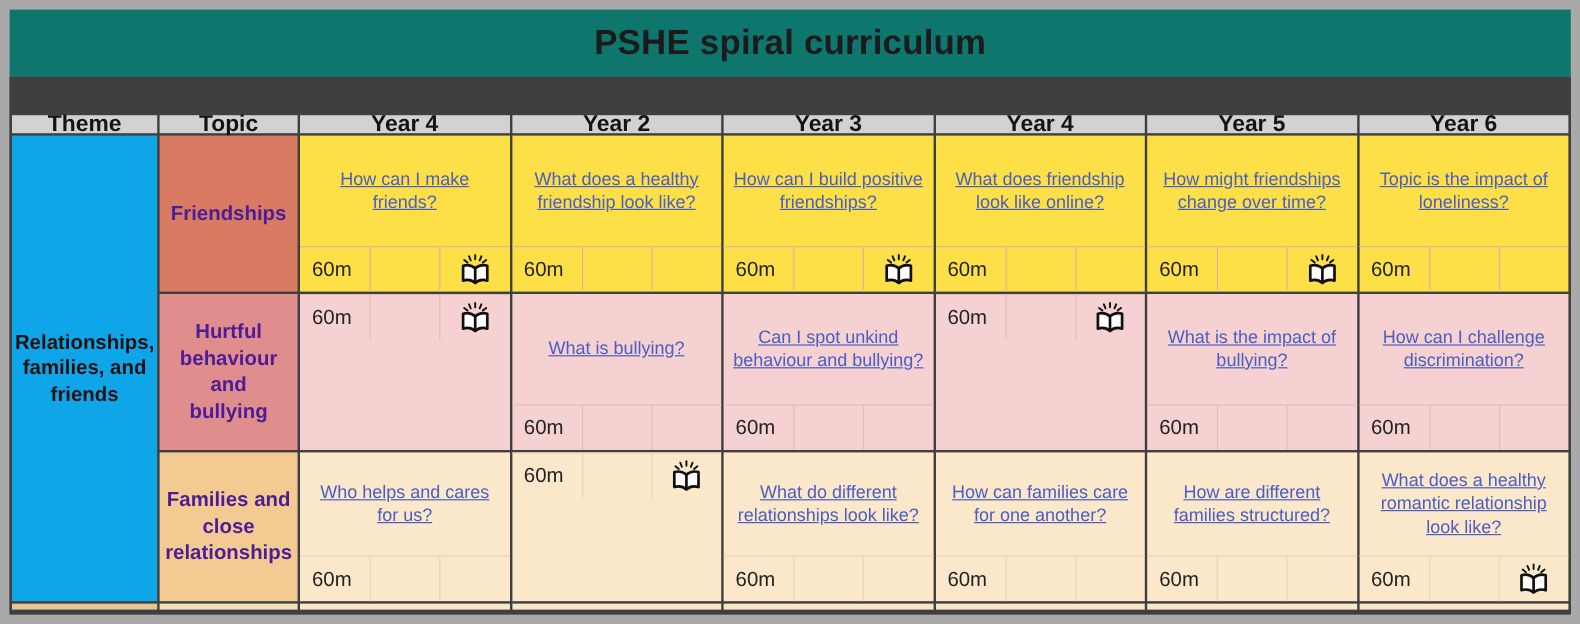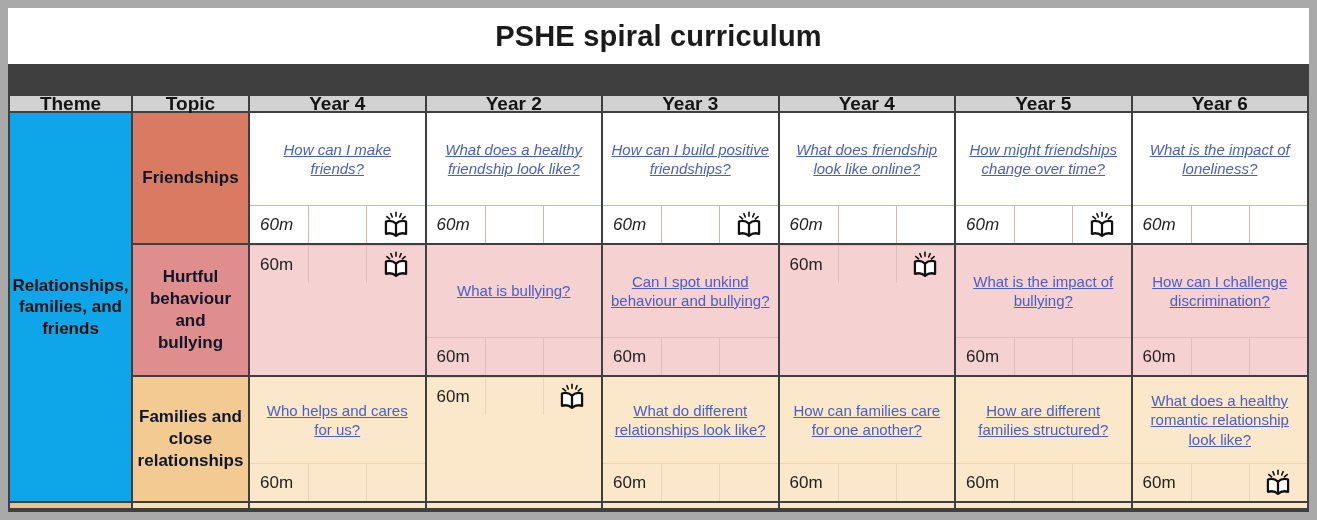--- a/index.html
+++ b/index.html
@@ -10,21 +10,21 @@
     position: relative;
     overflow: hidden;
   }
   .frame {
     position: absolute;
     left: 8px; top: 8px; right: 8px; bottom: 8px;
     display: flex; flex-direction: column;
   }
   .titlebar {
     height: 56px;
-    background: #ffffff;
+    background: #0f766e;
     display: flex; align-items: center; justify-content: center;
     flex: 0 0 auto;
   }
   .titlebar h1 {
     font-size: 29px;
     font-weight: bold;
     color: #1b1b1b;
     letter-spacing: 0.2px;
   }
   .grid {
@@ -45,28 +45,28 @@
     grid-column: 1; grid-row: 2 / span 3;
     background: #0ea5e9;
     display: flex; align-items: center; justify-content: center;
     text-align: center;
     font-size: 17px; font-weight: bold; color: #251111;
     padding: 4px 5px; line-height: 1.25;
   }
   .topic {
     display: flex; align-items: center; justify-content: center;
     text-align: center;
-    font-size: 17px; font-weight: bold; color: #0f172a;
+    font-size: 17px; font-weight: bold; color: #4c1d95;
     padding: 4px 8px; line-height: 1.3;
   }
   .topic.t1 { background: #d97b62; }
   .topic.t2 { background: #e08d8d; }
   .topic.t3 { background: #f3ca92; }
   .qcell { display: flex; flex-direction: column; }
-  .qcell.r1 { background: #ffffff; font-style: italic; --faint: #ddb3a5; }
+  .qcell.r1 { background: #fde047; --faint: #ddb3a5; }
   .qcell.r2 { background: #f5d1d1; --faint: #e4bcbc; }
   .qcell.r3 { background: #fbe8ca; --faint: #ecd5b0; }
   .qtext {
     flex: 1 1 auto;
     display: flex; align-items: center; justify-content: center;
     text-align: center;
     padding: 4px 7px;
   }
   .qlink {
     font-size: 15px;
@@ -205,21 +205,21 @@
         <div class="sub iconslot">
             <svg class="book" viewBox="0 0 32 30">
               <use href="#bookicon"></use>
             </svg>
           </div>
       </div>
     </div>
 
     <div class="qcell r1">
       <div class="qtext">
-          <a class="qlink">What is the impact of loneliness?</a>
+          <a class="qlink">Topic is the impact of loneliness?</a>
         </div>
       <div class="strip">
         <div class="sub dur">60m</div>
         <div class="sub"></div>
         <div class="sub iconslot">
             <svg class="book" viewBox="0 0 32 30" style="visibility: hidden;">
               <use href="#bookicon"></use>
             </svg>
           </div>
       </div>

